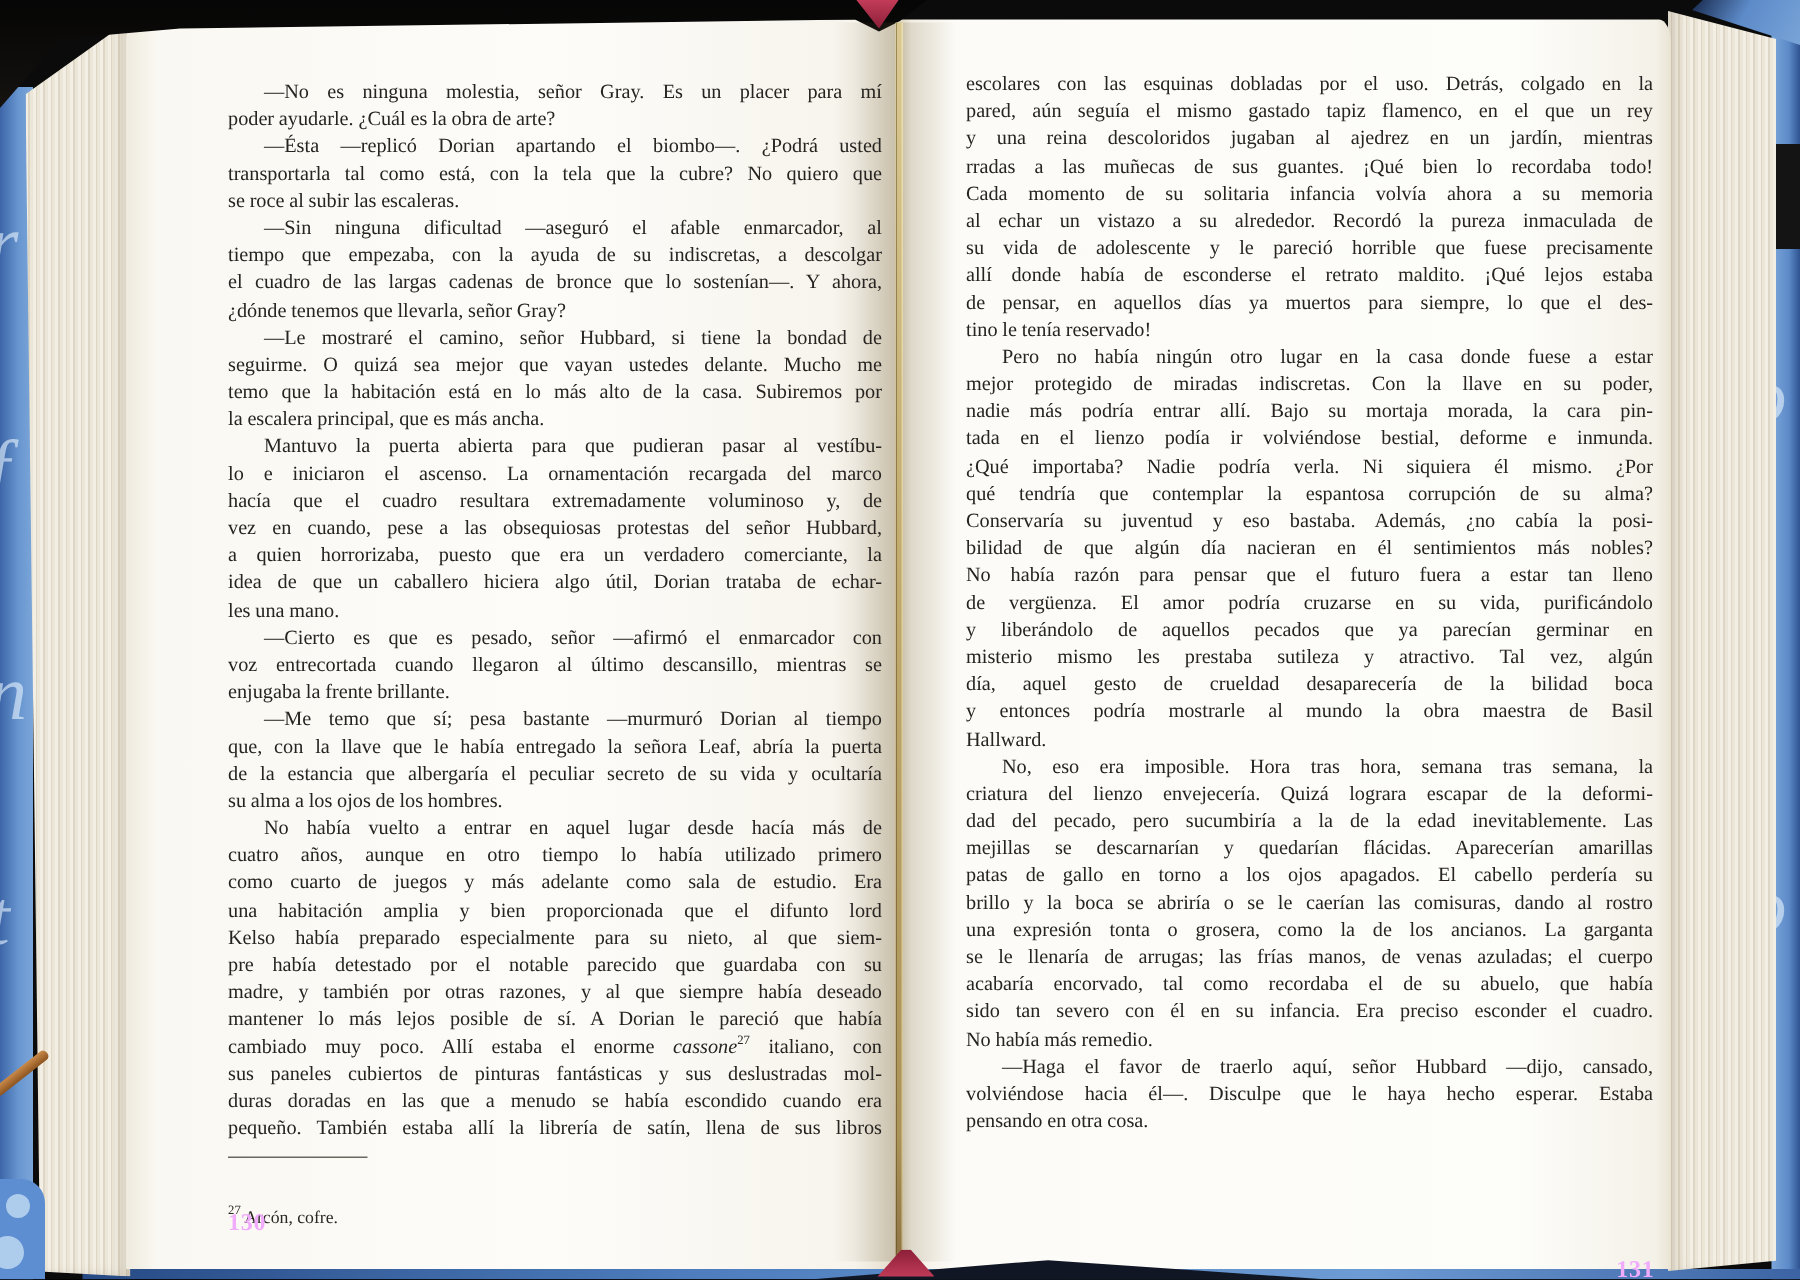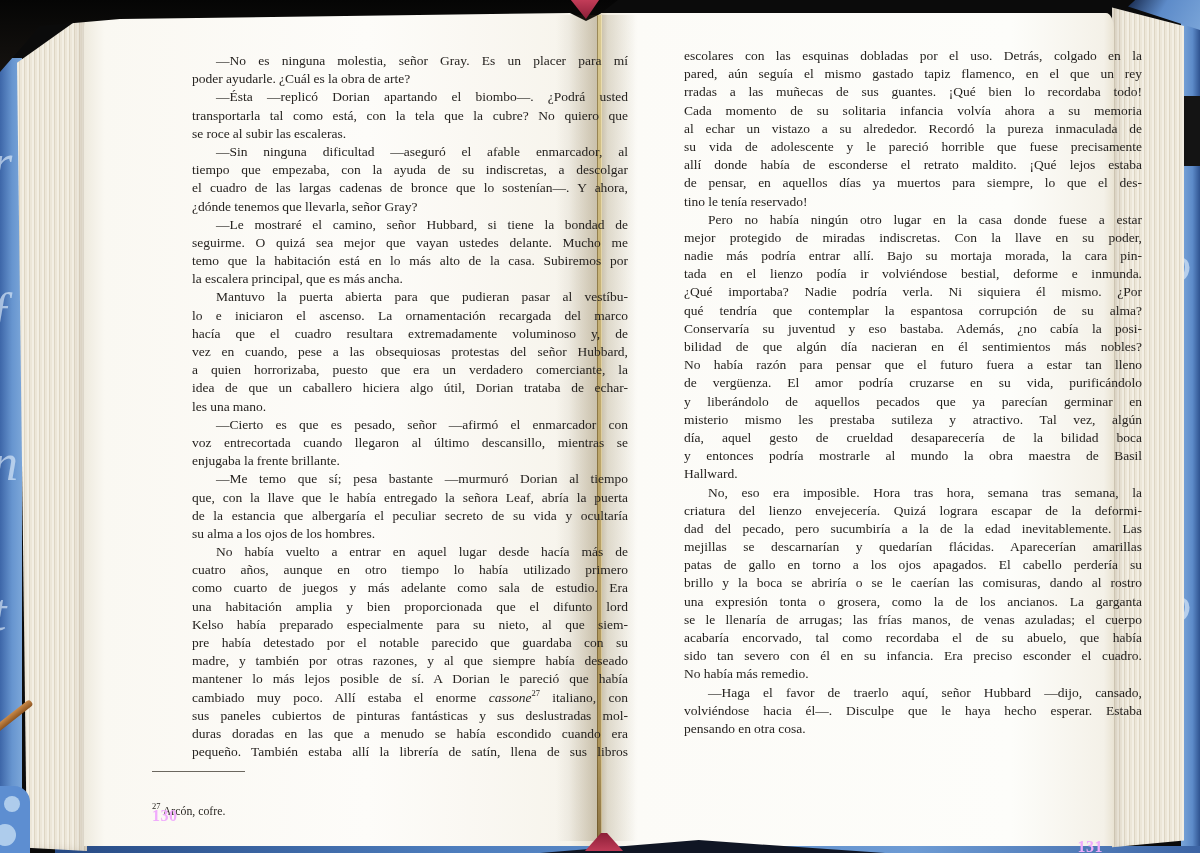--- a/index.html
+++ b/index.html
@@ -59,21 +59,21 @@
   .gutter-line{position:absolute;left:597px;top:15px;width:5px;height:826px;z-index:5;
     background:linear-gradient(180deg,#d9c991,#c0aa6e 45%,#ab9258 90%,#8d7443);
     box-shadow:inset 1px 0 0 rgba(80,60,20,.45), inset -1px 0 0 rgba(255,245,210,.5);}
   .gutter-shade-l{position:absolute;left:556px;top:15px;width:41px;height:826px;z-index:5;
     background:linear-gradient(90deg,rgba(95,80,50,0),rgba(95,80,50,.20));}
   .gutter-shade-r{position:absolute;left:602px;top:15px;width:36px;height:826px;z-index:5;
     background:linear-gradient(270deg,rgba(95,80,50,0),rgba(95,80,50,.16));}
 
   
   .textcol{position:absolute;z-index:6;color:#262320;font-size:13.5px;line-height:18.2px;
-    word-spacing:-0.2px;margin-left:40px;}
+    word-spacing:-0.2px;}
   .textcol-left{left:152px;top:52px;width:436px;}
   .textcol-right{left:644px;top:47px;width:458px;}
   .ln{height:18.2px;overflow:hidden;text-align:justify;text-align-last:justify;}
   .ln.ind{padding-left:24px;}
   .ln.end{text-align-last:left;}
   .ln i{font-style:italic;}
   .ln sup,.footnote sup{font-size:8.5px;vertical-align:6px;line-height:0;}
 
   .footnote-rule{position:absolute;left:152px;top:771px;width:93px;height:1px;
     background:#6b675f;z-index:6;}
@@ -167,20 +167,21 @@
       <div class="ln">madre, y también por otras razones, y al que siempre había deseado</div>
       <div class="ln">mantener lo más lejos posible de sí. A Dorian le pareció que había</div>
       <div class="ln">cambiado muy poco. Allí estaba el enorme <i>cassone</i><sup>27</sup> italiano, con</div>
       <div class="ln">sus paneles cubiertos de pinturas fantásticas y sus deslustradas mol-</div>
       <div class="ln">duras doradas en las que a menudo se había escondido cuando era</div>
       <div class="ln">pequeño. También estaba allí la librería de satín, llena de sus libros</div>
     </div>
   <div class="textcol textcol-right" id="colR">
       <div class="ln">escolares con las esquinas dobladas por el uso. Detrás, colgado en la</div>
       <div class="ln">pared, aún seguía el mismo gastado tapiz flamenco, en el que un rey</div>
+      <div class="ln">y una reina descoloridos jugaban al ajedrez en un jardín, mientras</div>
       <div class="ln">rradas a las muñecas de sus guantes. ¡Qué bien lo recordaba todo!</div>
       <div class="ln">Cada momento de su solitaria infancia volvía ahora a su memoria</div>
       <div class="ln">al echar un vistazo a su alrededor. Recordó la pureza inmaculada de</div>
       <div class="ln">su vida de adolescente y le pareció horrible que fuese precisamente</div>
       <div class="ln">allí donde había de esconderse el retrato maldito. ¡Qué lejos estaba</div>
       <div class="ln">de pensar, en aquellos días ya muertos para siempre, lo que el des-</div>
       <div class="ln end">tino le tenía reservado!</div>
       <div class="ln ind">Pero no había ningún otro lugar en la casa donde fuese a estar</div>
       <div class="ln">mejor protegido de miradas indiscretas. Con la llave en su poder,</div>
       <div class="ln">nadie más podría entrar allí. Bajo su mortaja morada, la cara pin-</div>

